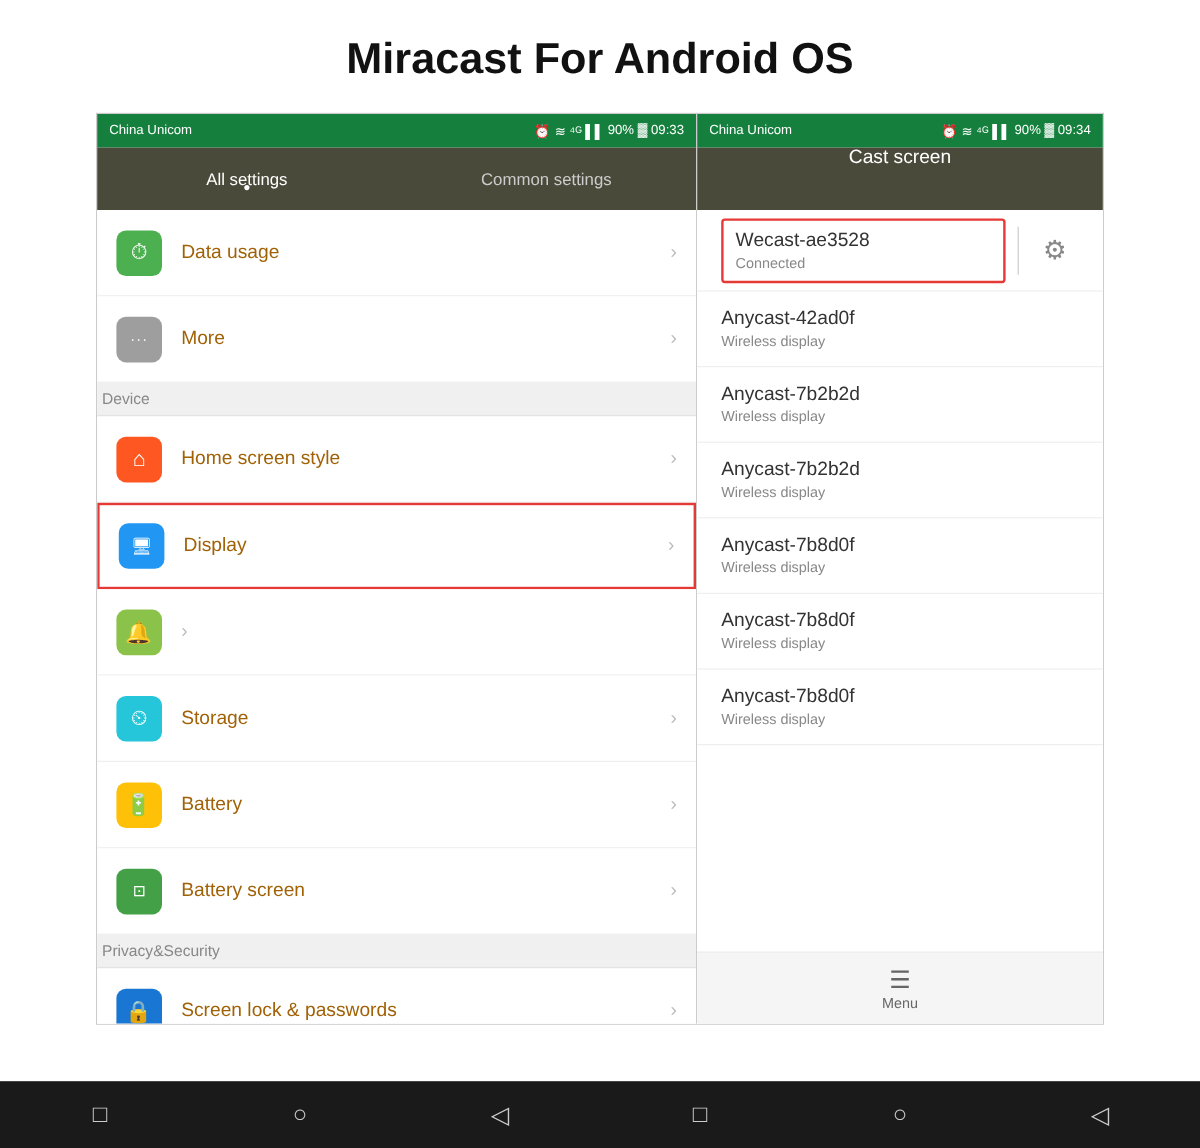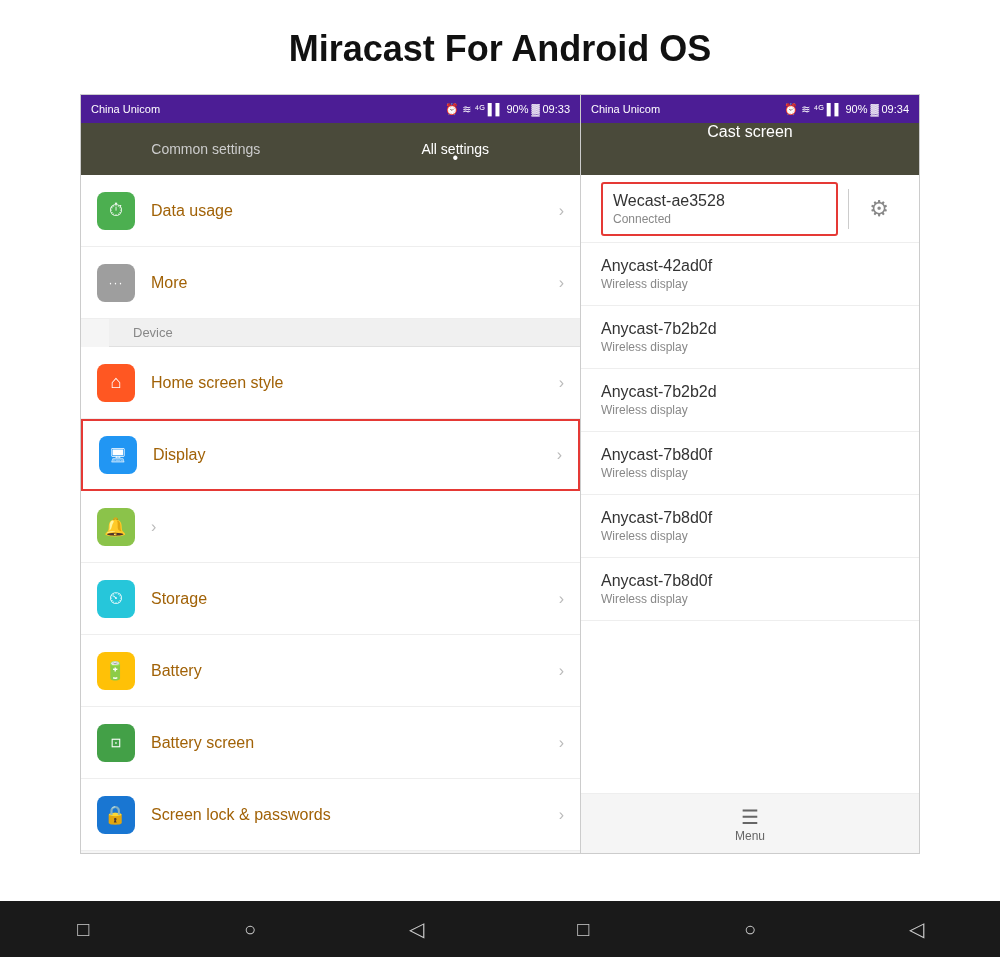--- a/index.html
+++ b/index.html
@@ -40,21 +40,21 @@
     .phone-right {
       width: 420px;
       display: flex;
       flex-direction: column;
       background: #fff;
       flex: 1;
     }
 
     
     .status-bar {
-      background: #4c1d95;
+      background: #15803d;
       color: #fff;
       font-size: 11px;
       display: flex;
       justify-content: space-between;
       align-items: center;
       padding: 4px 10px;
       height: 28px;
     }
     .status-bar-left { font-size: 11px; }
     .status-bar-right { display: flex; align-items: center; gap: 3px; font-size: 11px; }
@@ -145,25 +145,24 @@
       color: #a16207;
       flex: 1;
     }
     .settings-item-arrow {
       color: #bbb;
       font-size: 16px;
     }
 
     .section-header {
       background: #f0f0f0;
-      padding: 6px 24px;
+      padding: 6px 4px;
       font-size: 13px;
       color: #888;
       border-bottom: 1px solid #e0e0e0;
-      margin-left: 28px;
     }
 
     
     .bottom-nav {
       background: #1a1a1a;
       height: 56px;
       display: flex;
       align-items: center;
       justify-content: space-around;
       width: 1000px;
@@ -255,22 +254,22 @@
       <span class="status-bar-left">China Unicom</span>
       <div class="status-bar-right">
         <span>⏰ ≋ ⁴ᴳ ▌▌</span>
         <span>90%</span>
         <span>▓</span>
         <span>09:33</span>
       </div>
     </div>
 
     <div class="nav-header">
+      <div class="nav-header-tab active">All settings</div>
       <div class="nav-header-tab">Common settings</div>
-      <div class="nav-header-tab active">All settings</div>
     </div>
 
     <div class="settings-list">
 
       <div class="settings-item">
         <div class="settings-item-icon icon-green">
           <span>⏱</span>
         </div>
         <span class="settings-item-text">Data usage</span>
         <span class="settings-item-arrow">›</span>
@@ -326,20 +325,21 @@
       </div>
 
       <div class="settings-item">
         <div class="settings-item-icon icon-green2">
           <span style="font-size:13px;">⊡</span>
         </div>
         <span class="settings-item-text">Battery screen</span>
         <span class="settings-item-arrow">›</span>
       </div>
 
+      <div class="section-header">Privacy&amp;Security</div>
 
       <div class="settings-item">
         <div class="settings-item-icon icon-blue2">
           <span>🔒</span>
         </div>
         <span class="settings-item-text">Screen lock &amp; passwords</span>
         <span class="settings-item-arrow">›</span>
       </div>
     </div>
   </div>

